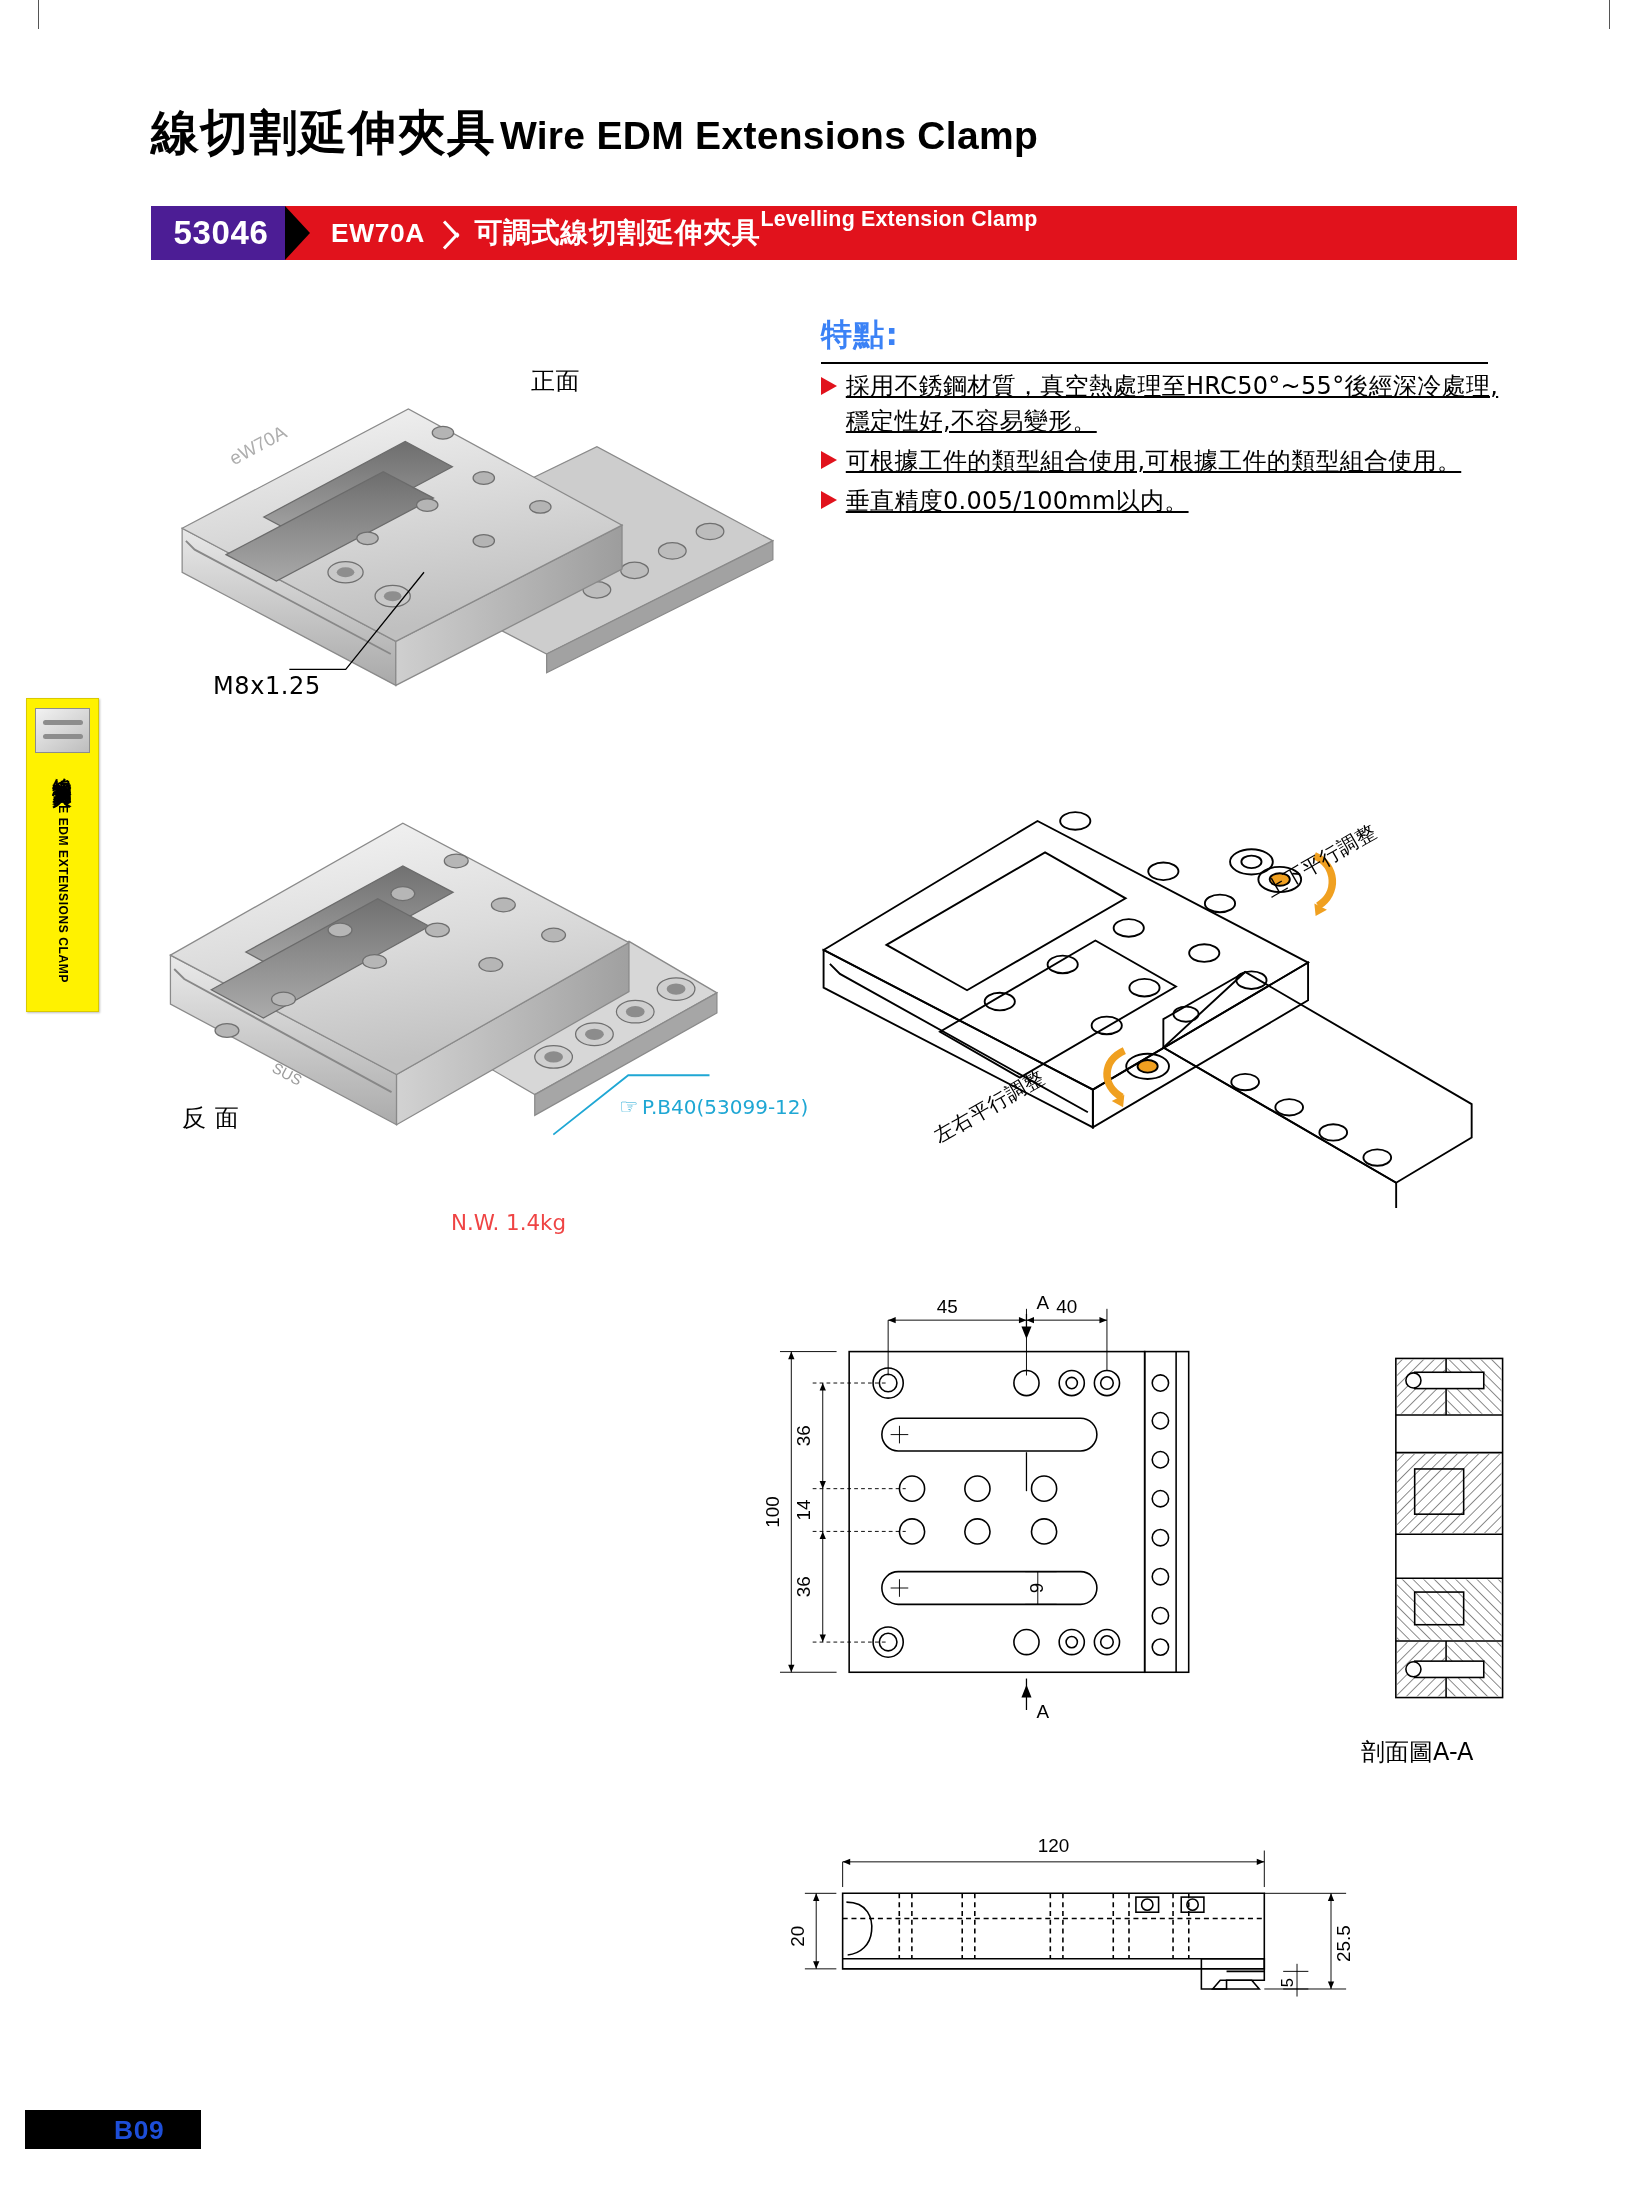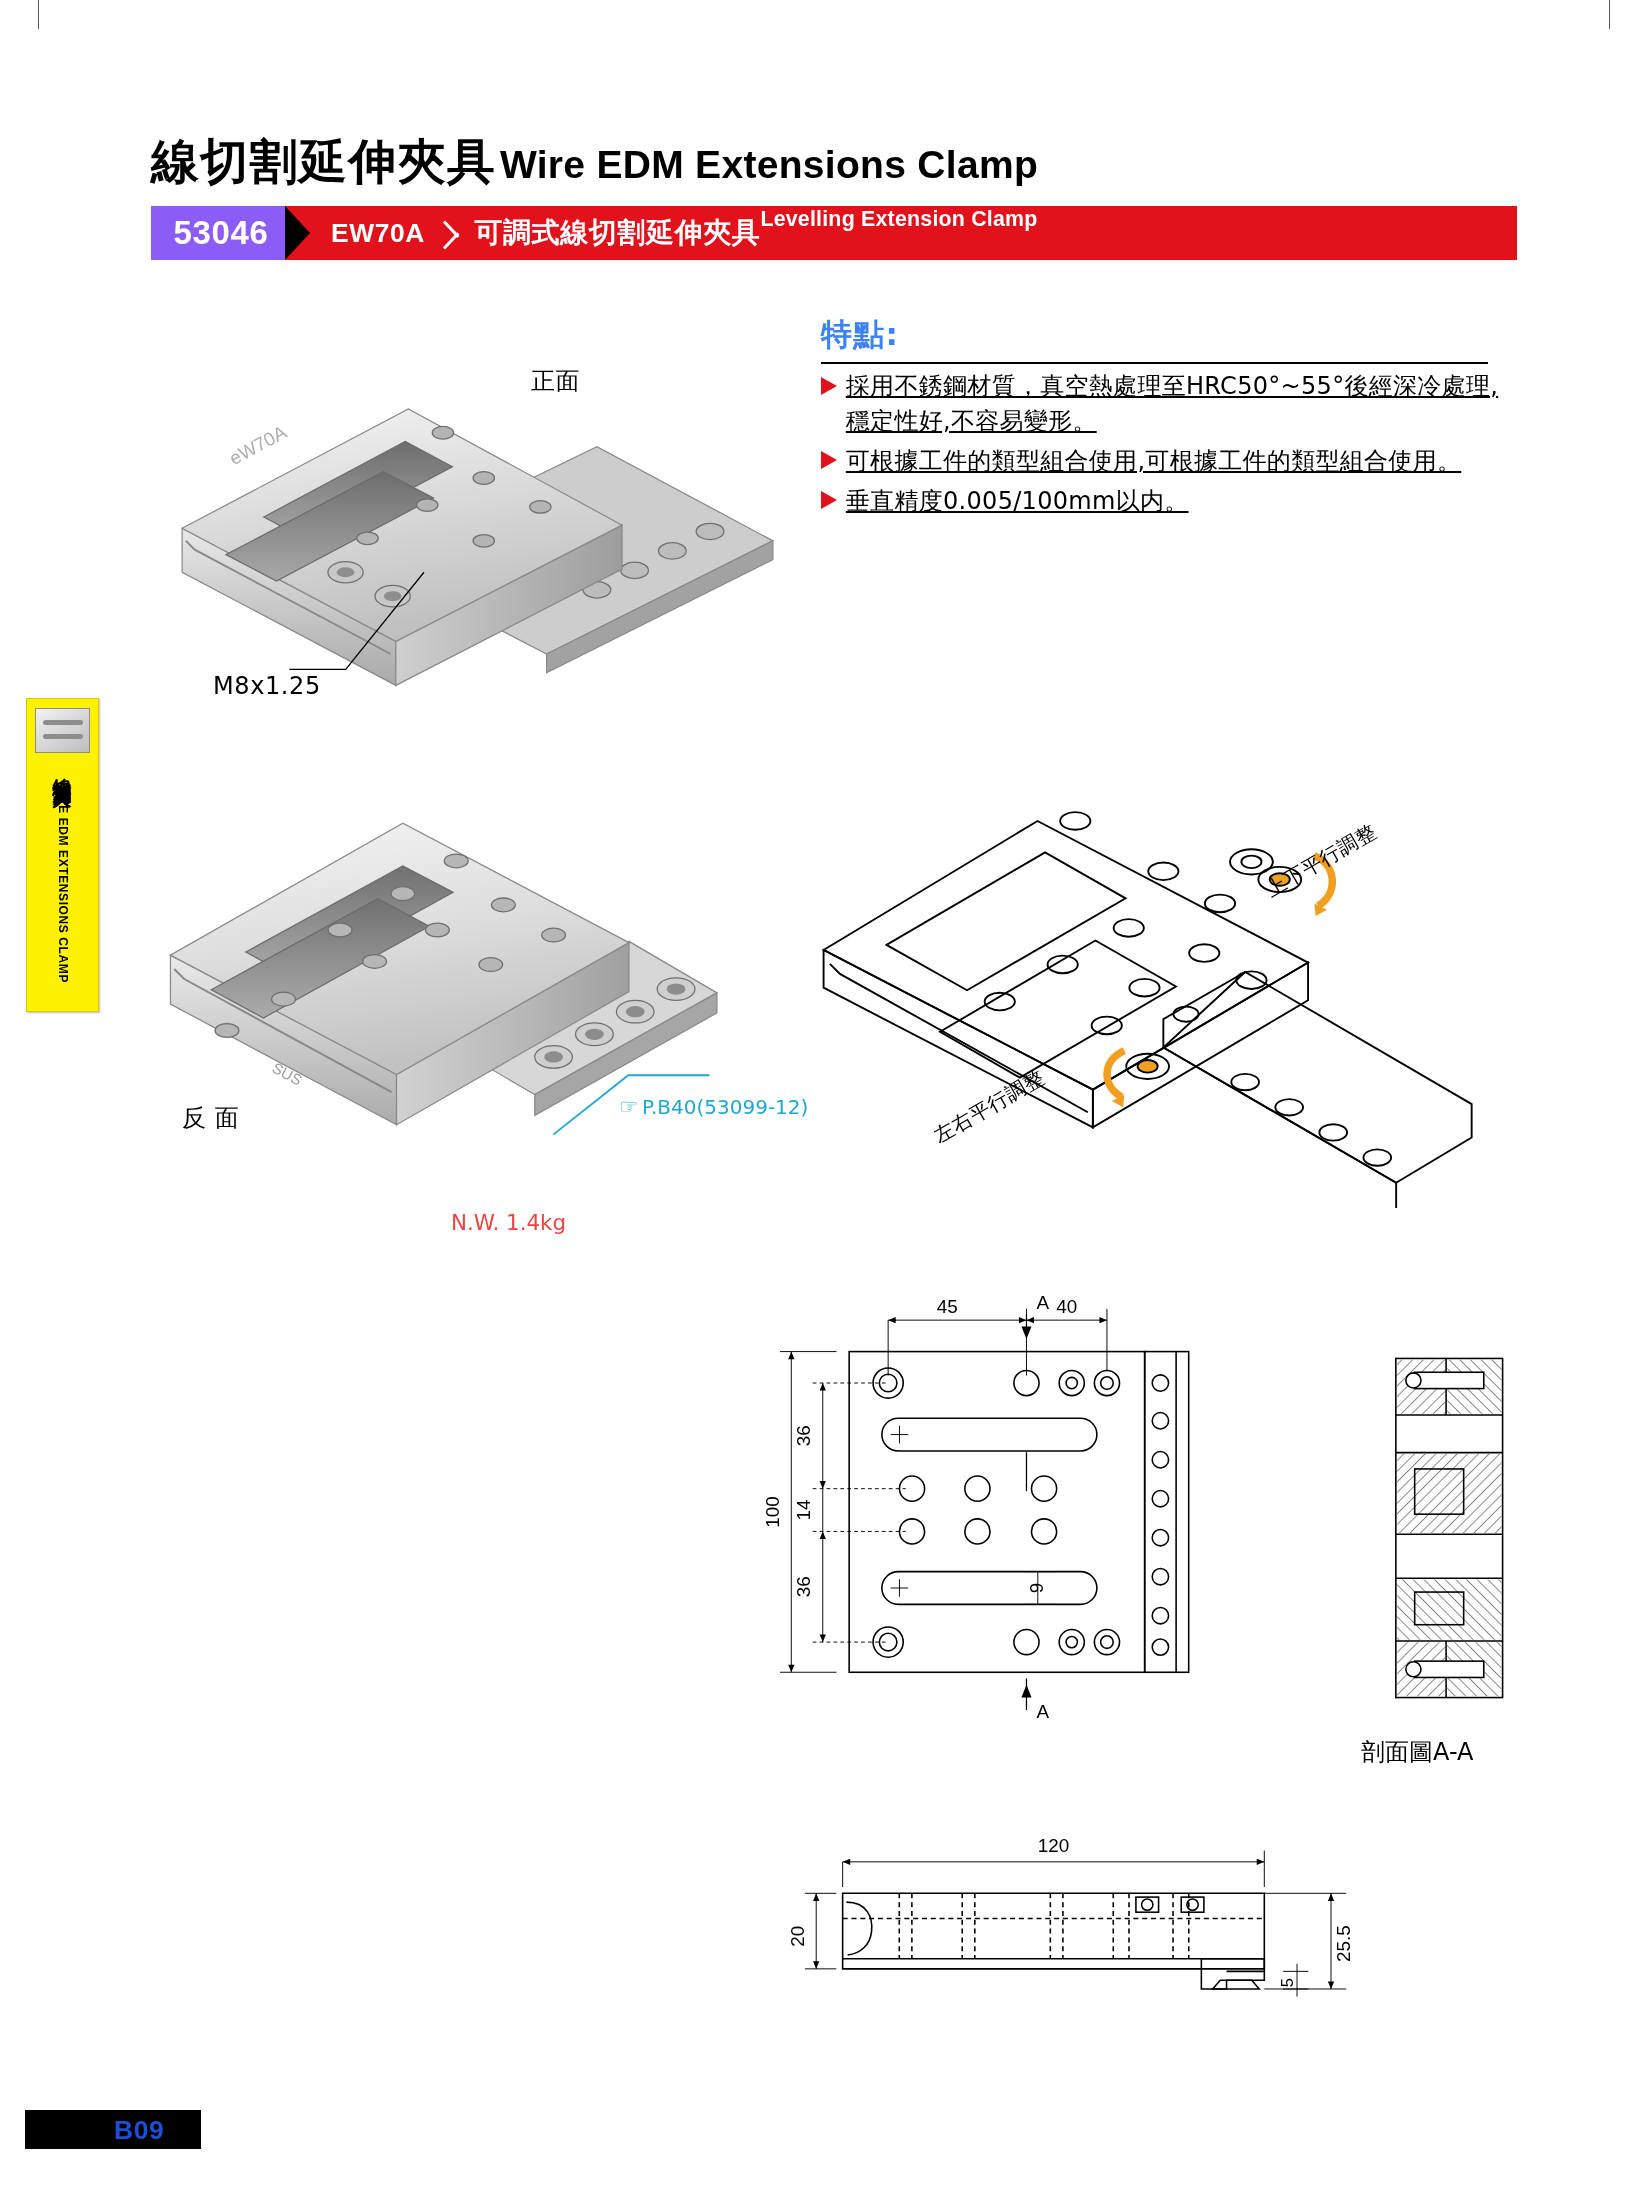--- a/index.html
+++ b/index.html
@@ -22,21 +22,20 @@
   .crop-tr-v { right: 38px; top: 0; width: 1.3px; height: 29px; }
 
   
   .title-row {
     position: absolute;
     left: 151px;
     top: 101px;
     display: flex;
     align-items: baseline;
     white-space: nowrap;
-    margin-top: 29px;
   }
   .title-cn {
     font-size: 48px;
     font-weight: bold;
     letter-spacing: 1.3px;
     color: #000;
     font-family: "DejaVu Sans", sans-serif;
   }
   .title-en {
     font-size: 39px;
@@ -51,21 +50,21 @@
     position: absolute;
     left: 151px;
     top: 206px;
     width: 1366px;
     height: 54px;
     background: #e1121c;
     display: flex;
     align-items: stretch;
   }
   .model-code {
-    background: #8b5cf6;
+    background: #4c1d95;
     color: #fff;
     font-size: 33px;
     font-weight: bold;
     display: flex;
     align-items: center;
     padding: 0 16.3px 0 22.6px;
     letter-spacing: 0.6px;
   }
   .chev-black {
     width: 0; height: 0;

